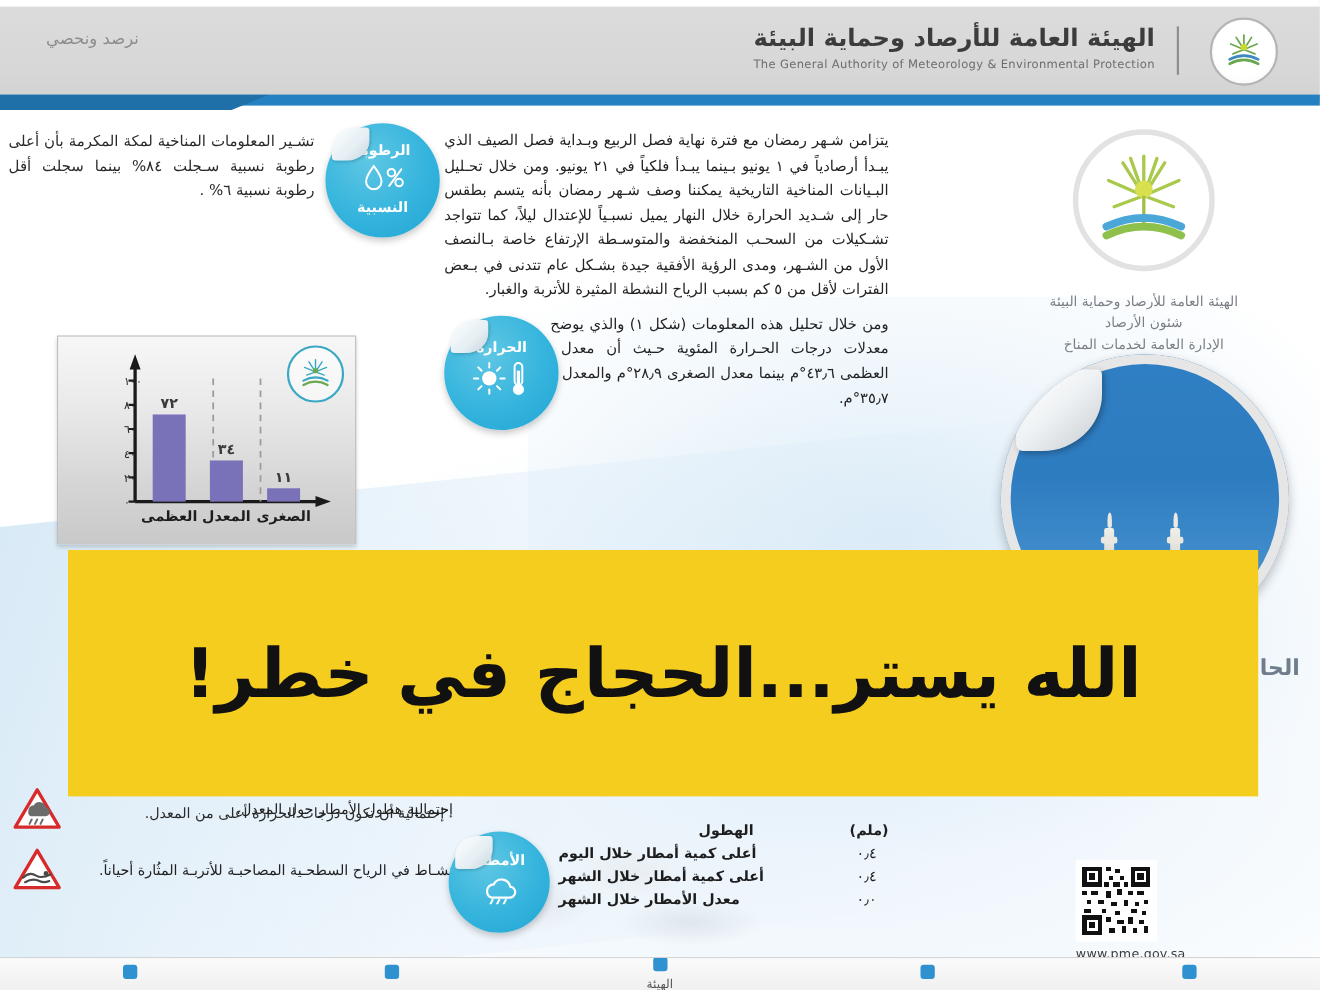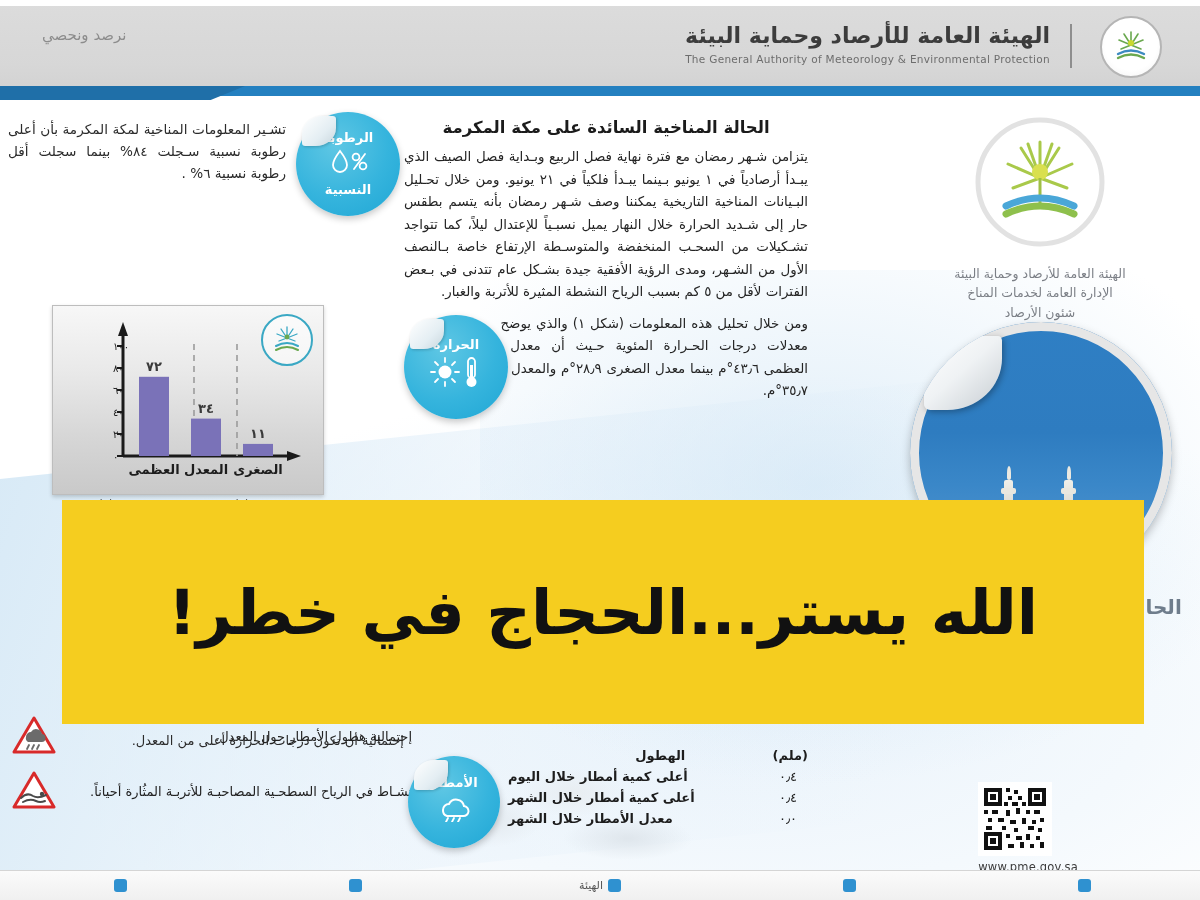--- a/index.html
+++ b/index.html
@@ -250,21 +250,21 @@
   }
 
   
   #footer {
     position: absolute; left: 0; bottom: 0; width: 1200px; height: 30px;
     background: linear-gradient(180deg, #fbfbfb 0%, #f0f0f0 100%);
     border-top: 1px solid #d5d5d5;
     display: flex; align-items: center; justify-content: space-around;
     direction: rtl; overflow: hidden;
   }
-  .foot-item { display: flex; align-items: center; gap: 5px; font-size: 11px; color: #555; }
+  .foot-item { display: flex; align-items: center; gap: 5px; font-size: 11px; color: #555; flex-direction: column; }
   .foot-dot { width: 13px; height: 13px; border-radius: 3px; background: #2f91d0; flex: 0 0 auto; }
 </style>
 </head>
 <body>
 
 <div id="poster">
 
   <div class="sky-sweep"></div>
   <div class="sky-sweep2"></div>
 
@@ -428,21 +428,20 @@
           <polygon points="22,3 42,37 2,37" fill="#ffffff" stroke="#d82a2a" stroke-width="3" stroke-linejoin="round"></polygon>
           <path d="M9 28 q6 -6 12 -2 q5 3 13 -1" fill="none" stroke="#4a4a4a" stroke-width="2" stroke-linecap="round"></path>
           <path d="M11 32 q7 -4 13 -1 q4 2 9 0" fill="none" stroke="#4a4a4a" stroke-width="2" stroke-linecap="round"></path>
           <circle cx="30" cy="24" r="2.2" fill="#4a4a4a"></circle>
         </svg>
       </div>
     </div>
   </div>
 
   <div id="article">
-    <h1>الحالة المناخية السائدة على مكة المكرمة</h1>
     <p>يتزامن شـهر رمضان مع فترة نهاية فصل الربيع وبـداية فصل الصيف الذي يبـدأ أرصادياً في ١ يونيو بـينما يبـدأ فلكياً في ٢١ يونيو. ومن خلال تحـليل البـيانات المناخية التاريخية يمكننا وصف شـهر رمضان بأنه يتسم بطقس حار إلى شـديد الحرارة خلال النهار يميل نسبـياً للإعتدال ليلاً، كما تتواجد تشـكيلات من السحـب المنخفضة والمتوسـطة الإرتفاع خاصة بـالنصف الأول من الشـهر، ومدى الرؤية الأفقية جيدة بشـكل عام تتدنى في بـعض الفترات لأقل من ٥ كم بسبب الرياح النشطة المثيرة للأتربة والغبار.</p>
 
     <div class="temp-badge-wrap">
       <div class="badge">
         <div class="b-top">الحرارة</div>
         <div class="b-icon">
           <svg width="52" height="34" viewBox="0 0 52 34">
             <circle cx="15" cy="17" r="6.5" fill="#ffffff"></circle>
             <g stroke="#ffffff" stroke-width="1.8" stroke-linecap="round">
               <line x1="15" y1="3" x2="15" y2="7"></line>
@@ -483,22 +482,22 @@
           </g>
           <circle cx="0" cy="-6" r="8" fill="#d9e04f"></circle>
           <line x1="0" y1="0" x2="0" y2="26" stroke="#9fbf45" stroke-width="3"></line>
           <path d="M-34,28 Q0,12 34,28" stroke="#4aa7d8" stroke-width="7" fill="none" stroke-linecap="round"></path>
           <path d="M-34,36 Q0,20 34,36" stroke="#8ec04c" stroke-width="7" fill="none" stroke-linecap="round"></path>
         </g>
       </svg>
     </div>
     <div class="gov-lines">
       <div>الهيئة العامة للأرصاد وحماية البيئة</div>
+      <div>شئون الأرصاد</div>
       <div>الإدارة العامة لخدمات المناخ</div>
-      <div>شئون الأرصاد</div>
     </div>
   </div>
 
   <div id="kaaba">
     <div class="minaret" style="left:92px;">
       <div class="shaft"></div>
         <div class="balc"></div>
         <div class="tip"></div>
     </div>
     <div class="minaret" style="left:152px;">

